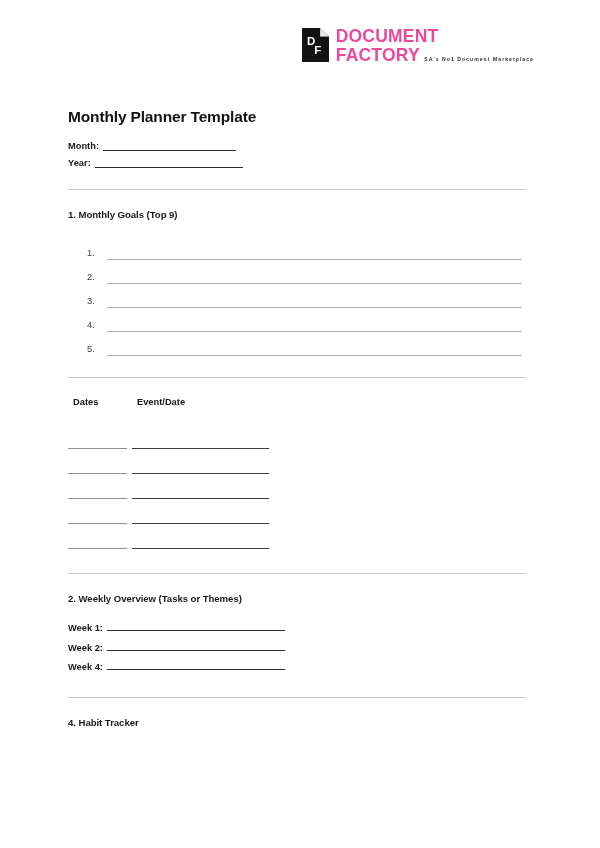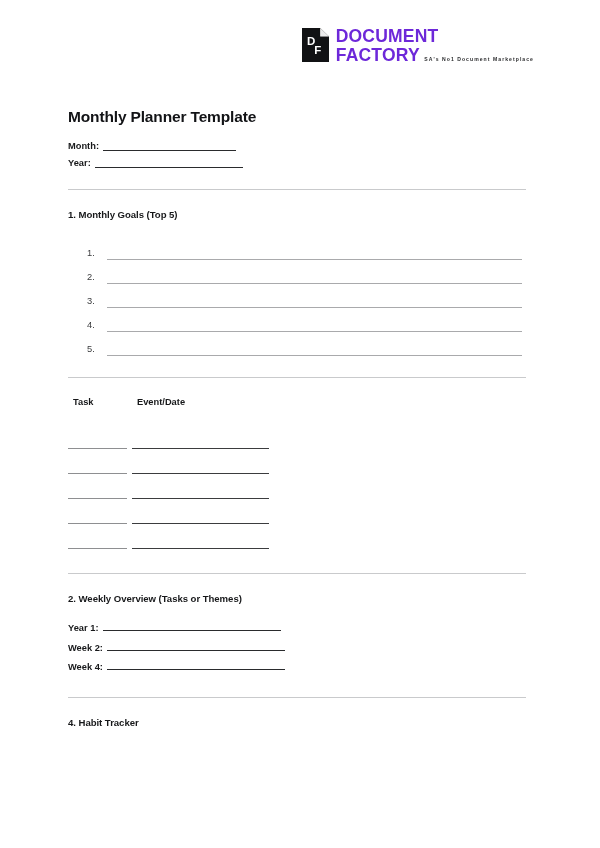--- a/index.html
+++ b/index.html
@@ -35,21 +35,21 @@
     height: 34px;
     flex: 0 0 auto;
     margin-top: 1px;
   }
   .brand-words { display: block; }
   .brand-name {
     font-size: 17.5px;
     font-weight: 700;
     letter-spacing: 0.2px;
     line-height: 1.03;
-    color: #6d28d9;
+    color: #ec4899;
     white-space: pre-line;
   }
   .brand-tagline {
     margin-top: 6px;
     font-size: 5.1px;
     font-weight: 700;
     letter-spacing: 1.05px;
     color: #2b2c2e;
     text-align: center;
     white-space: nowrap;
@@ -210,21 +210,21 @@
       <span class="field-blank w-month"></span>
     </div>
 
     <div class="field-row">
       <span class="field-label">Year:</span>
       <span class="field-blank w-year"></span>
     </div>
 
     <div class="divider div-1"></div>
 
-    <h2 class="section-heading">1. Monthly Goals (Top 5)</h2>
+    <h2 class="section-heading">1. Monthly Goals (Top 9)</h2>
     <div class="goals">
       <div class="goal-row">
         <span class="goal-num">1.</span>
         <span class="goal-line"></span>
       </div>
       <div class="goal-row">
         <span class="goal-num">2.</span>
         <span class="goal-line"></span>
       </div>
       <div class="goal-row">
@@ -237,21 +237,21 @@
       </div>
       <div class="goal-row">
         <span class="goal-num">5.</span>
         <span class="goal-line"></span>
       </div>
     </div>
 
     <div class="divider div-2"></div>
 
     <div class="table-head">
-      <span class="col-date">Task</span>
+      <span class="col-date">Dates</span>
       <span class="col-event">Event/Date</span>
     </div>
     <div class="table-rows">
       <div class="table-row">
         <span class="cell-date"></span>
         <span class="cell-event"></span>
       </div>
       <div class="table-row">
         <span class="cell-date"></span>
         <span class="cell-event"></span>
@@ -268,21 +268,21 @@
         <span class="cell-date"></span>
         <span class="cell-event"></span>
       </div>
     </div>
 
     <div class="divider div-3"></div>
 
     <h2 class="section-heading">2. Weekly Overview (Tasks or Themes)</h2>
     <div class="weeks">
       <div class="week-row">
-        <span class="week-label">Year 1:</span>
+        <span class="week-label">Week 1:</span>
         <span class="week-blank w-a"></span>
       </div>
       <div class="week-row">
         <span class="week-label">Week 2:</span>
         <span class="week-blank w-a"></span>
       </div>
       <div class="week-row">
         <span class="week-label">Week 4:</span>
         <span class="week-blank w-a"></span>
       </div>

